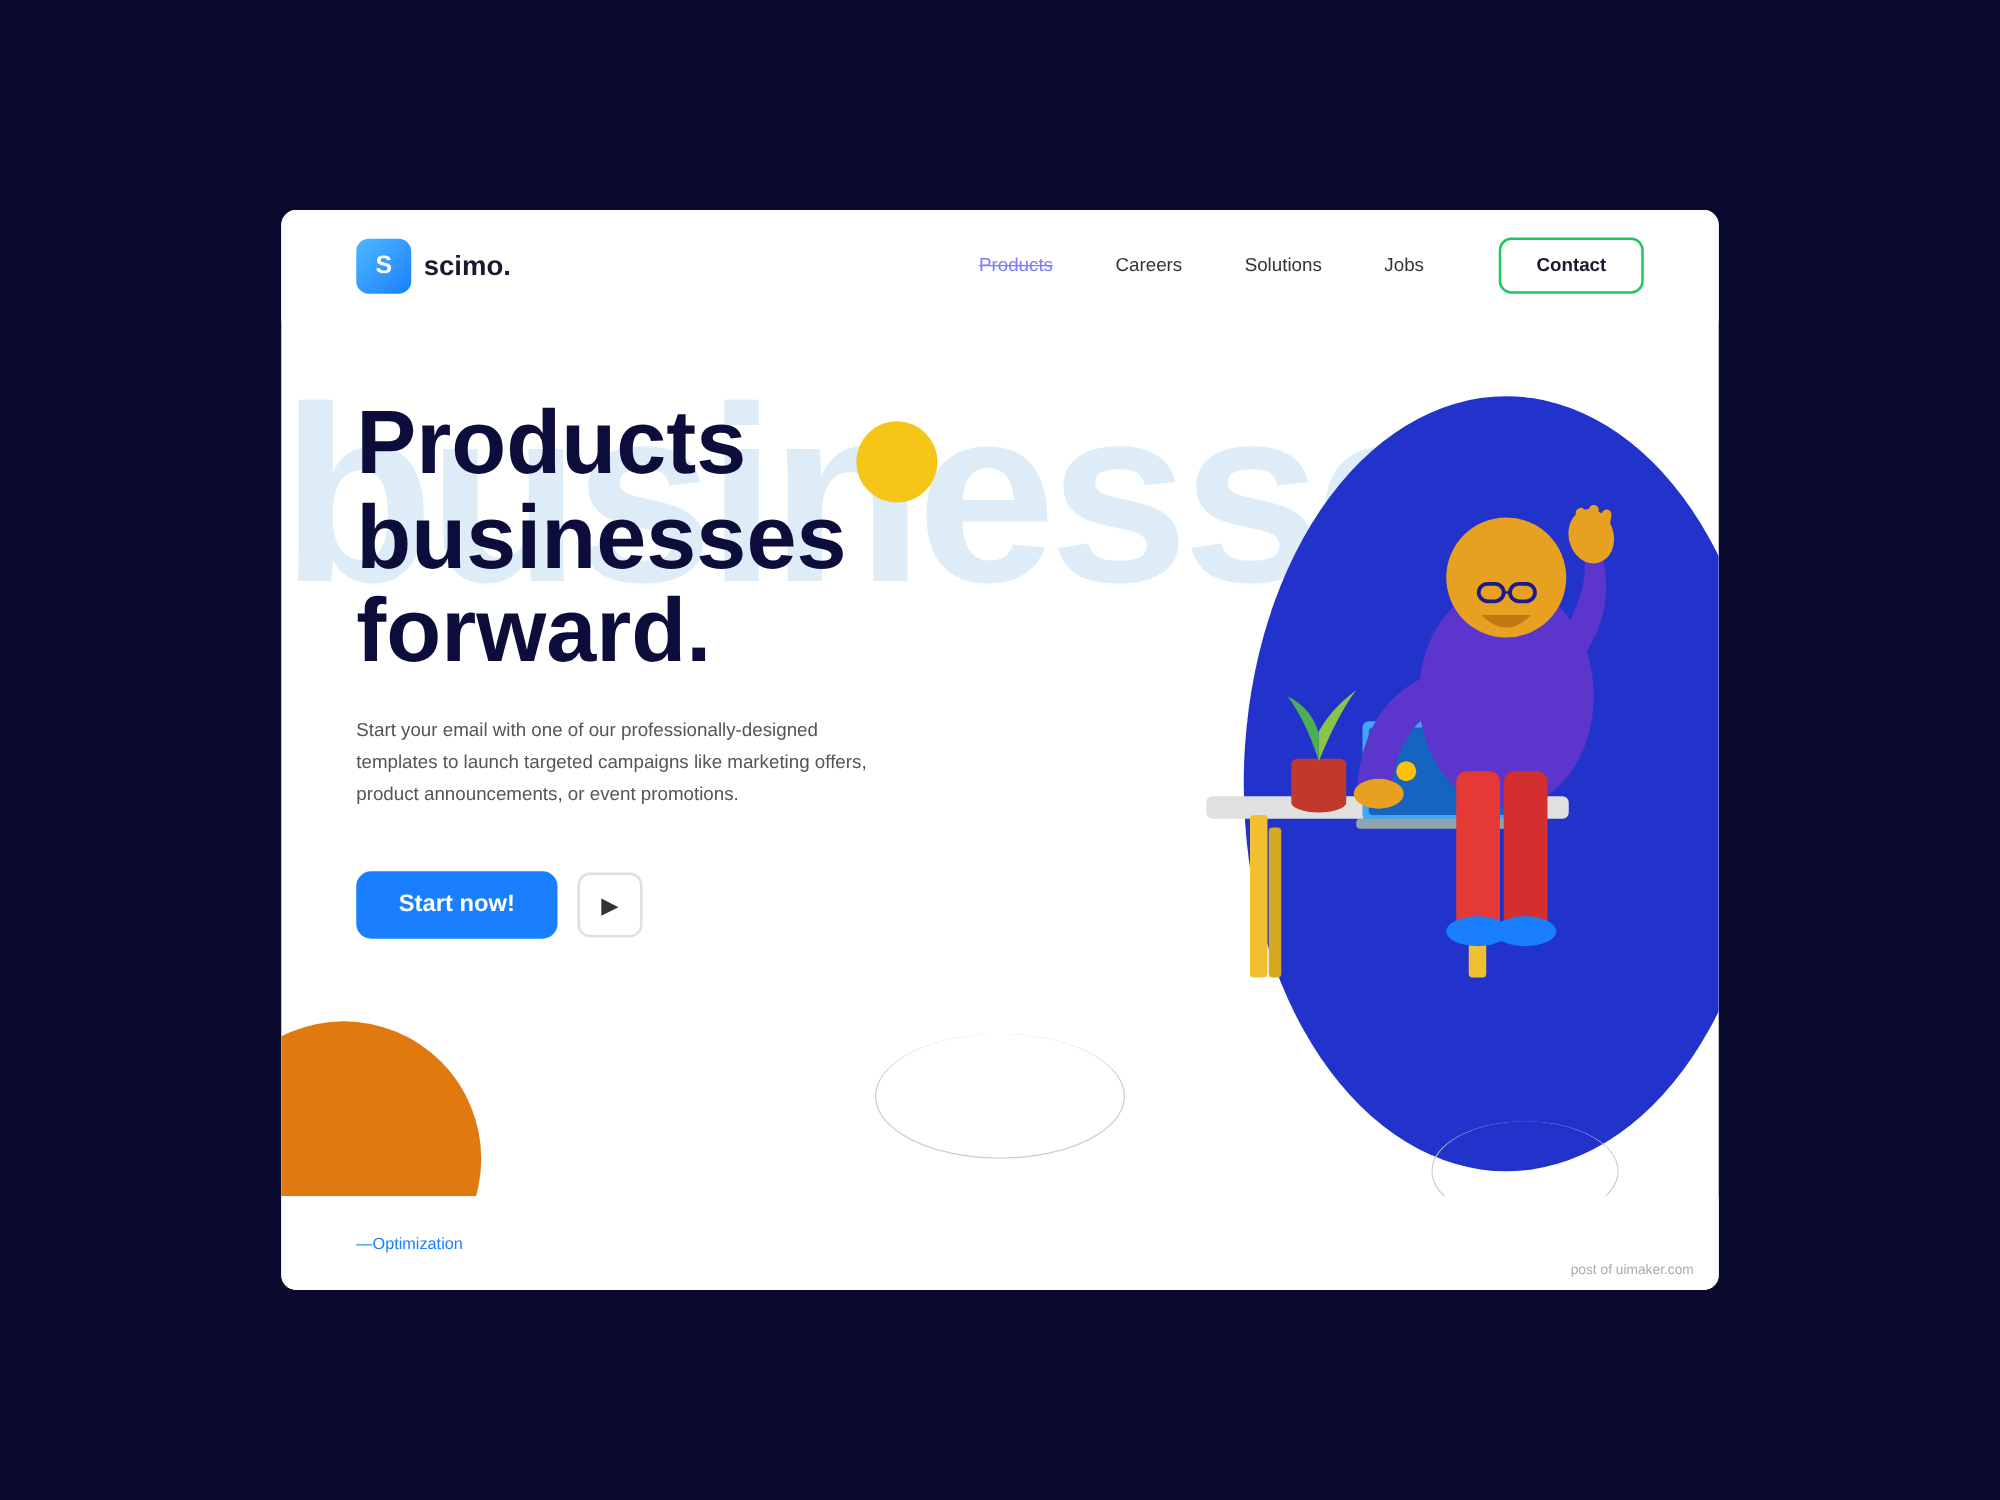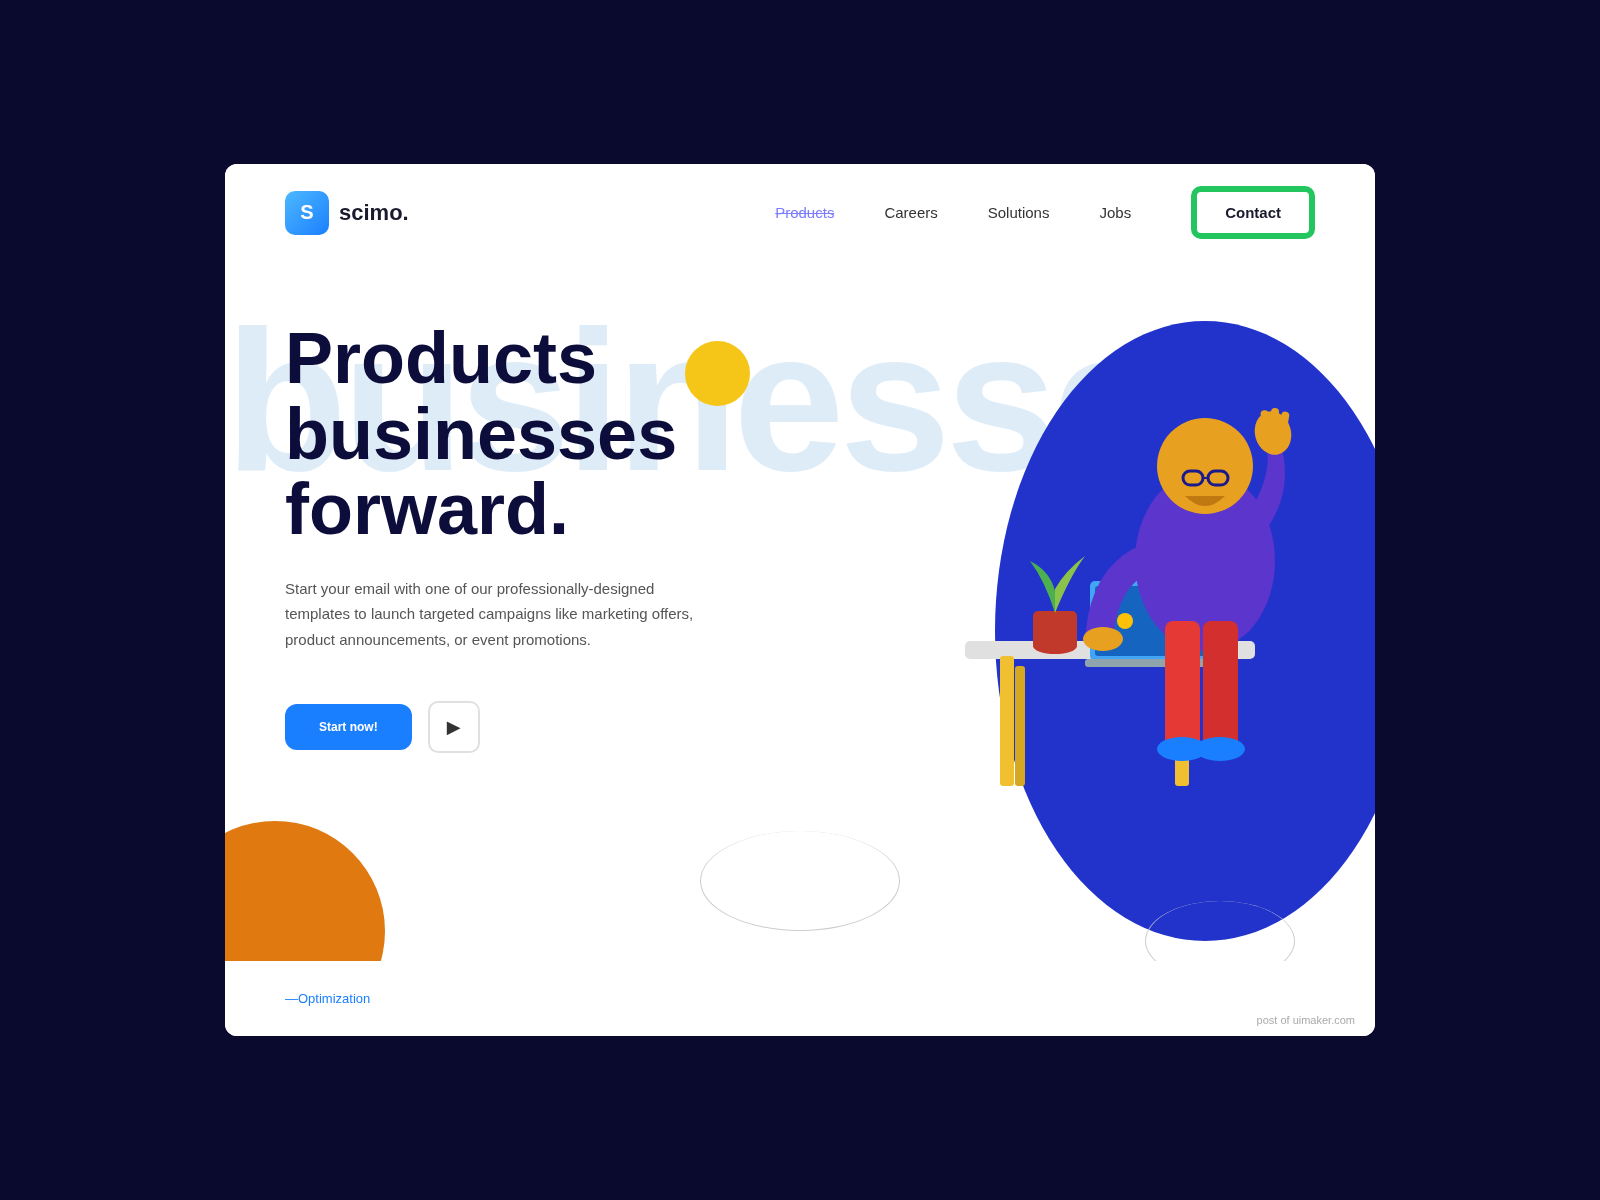--- a/index.html
+++ b/index.html
@@ -62,21 +62,21 @@
       text-decoration: none;
       cursor: pointer;
     }
     .nav-link.active {
       color: #7c7cff;
       text-decoration: line-through;
       text-decoration-color: #7c7cff;
     }
     .contact-btn {
       padding: 12px 28px;
-      border: 6px solid #22c55e;
+      border: 2px solid #22c55e;
       border-radius: 10px;
       background: #fff;
       font-size: 15px;
       font-weight: 600;
       cursor: pointer;
       color: #1a1a2e;
     }
     
     .hero {
       position: relative;
@@ -183,21 +183,21 @@
       display: flex;
       align-items: center;
       gap: 16px;
     }
     .start-btn {
       padding: 16px 34px;
       background: #1a7fff;
       color: #fff;
       border: none;
       border-radius: 12px;
-      font-size: 12px;
+      font-size: 19px;
       font-weight: 700;
       cursor: pointer;
     }
     .play-btn {
       width: 52px;
       height: 52px;
       border: 2px solid #e0e0e0;
       border-radius: 10px;
       background: #fff;
       display: flex;

